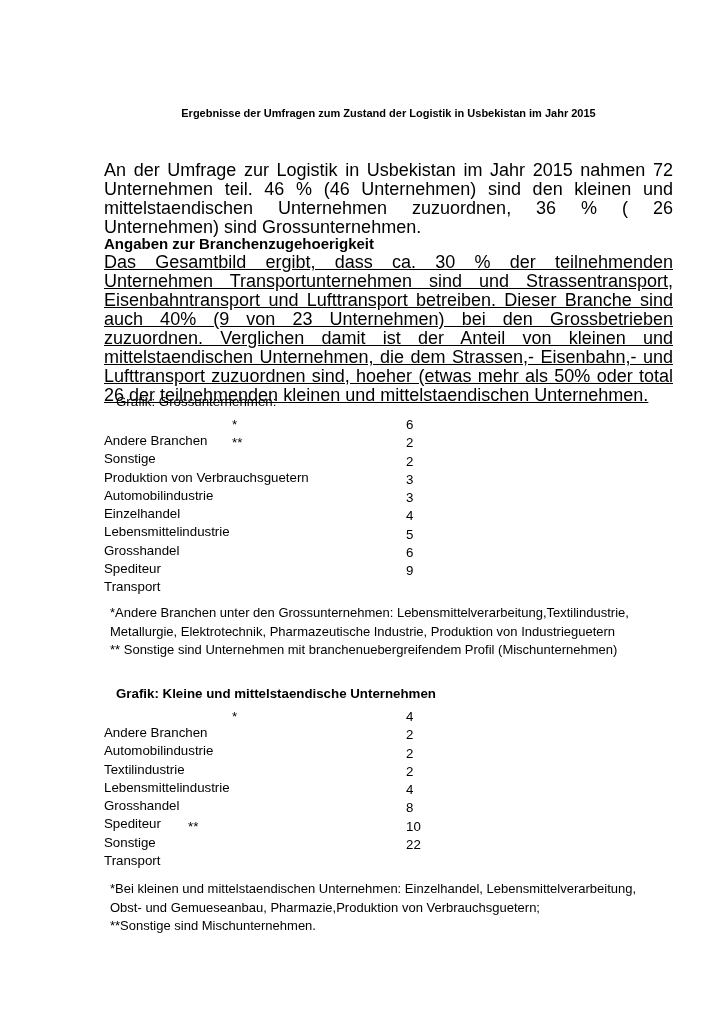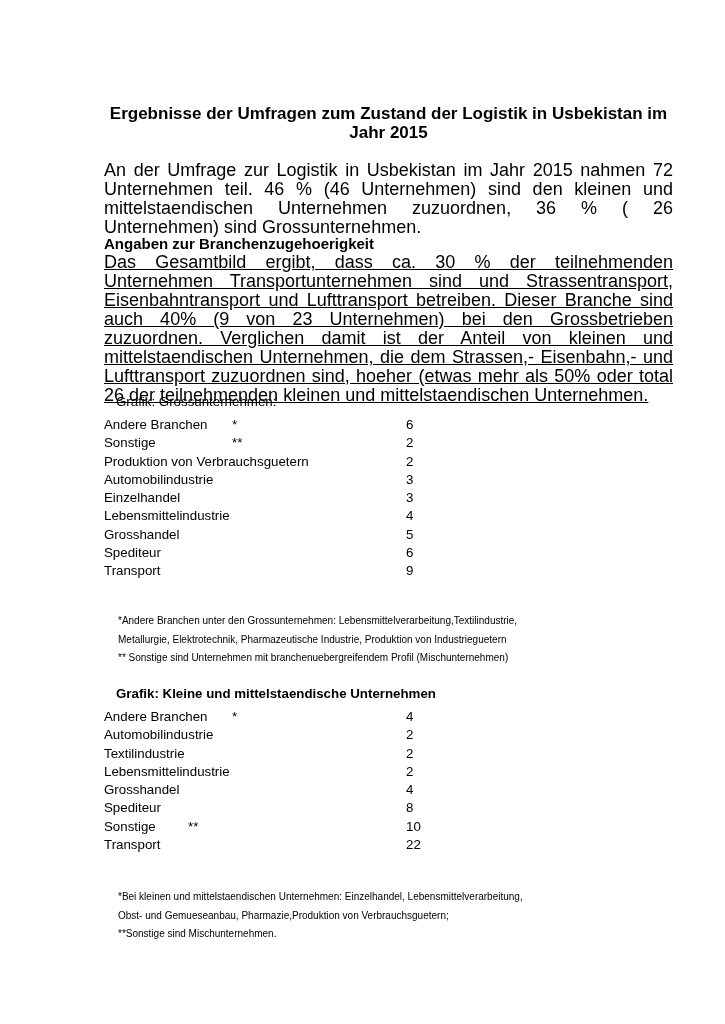--- a/index.html
+++ b/index.html
@@ -21,21 +21,21 @@
       top: 0;
       width: 569px;
     }
     .title {
       position: absolute;
       left: 0;
       top: 104px;
       width: 569px;
       text-align: center;
       font-weight: bold;
-      font-size: 17px;
+      font-size: 11px;
       line-height: 19px;
       margin: 0;
     }
     .para {
       position: absolute;
       left: 0;
       width: 569px;
       font-size: 18px;
       line-height: 19px;
       margin: 0;
@@ -68,40 +68,40 @@
     }
     .row {
       position: relative;
       height: 18.3px;
       font-size: 13.3px;
       line-height: 18.3px;
     }
     .row .name {
       position: absolute;
       left: 0;
+      top: 16px;
+      white-space: nowrap;
+    }
+    .row .mark {
+      position: absolute;
       top: 0;
       white-space: nowrap;
     }
-    .row .mark {
-      position: absolute;
-      top: 0;
-      white-space: nowrap;
-    }
     .row .val {
       position: absolute;
       left: 302px;
       top: 0;
     }
     .note {
       position: absolute;
       left: 0;
       width: 569px;
-      font-size: 10px;
+      font-size: 13px;
       line-height: 18.5px;
-      margin: 14px;
+      margin: 6px;
     }
     .note div { white-space: nowrap; }
   </style>
 </head>
 <body>
 
 <div class="page">
   <h1 class="title">Ergebnisse der Umfragen zum Zustand der Logistik in Usbekistan im Jahr 2015</h1>
 
   <p class="para intro">An der Umfrage zur Logistik in Usbekistan im Jahr 2015 nahmen 72 Unternehmen teil. 46 % (46 Unternehmen) sind den kleinen und mittelstaendischen Unternehmen zuzuordnen, 36 % ( 26 Unternehmen) sind Grossunternehmen.</p>

